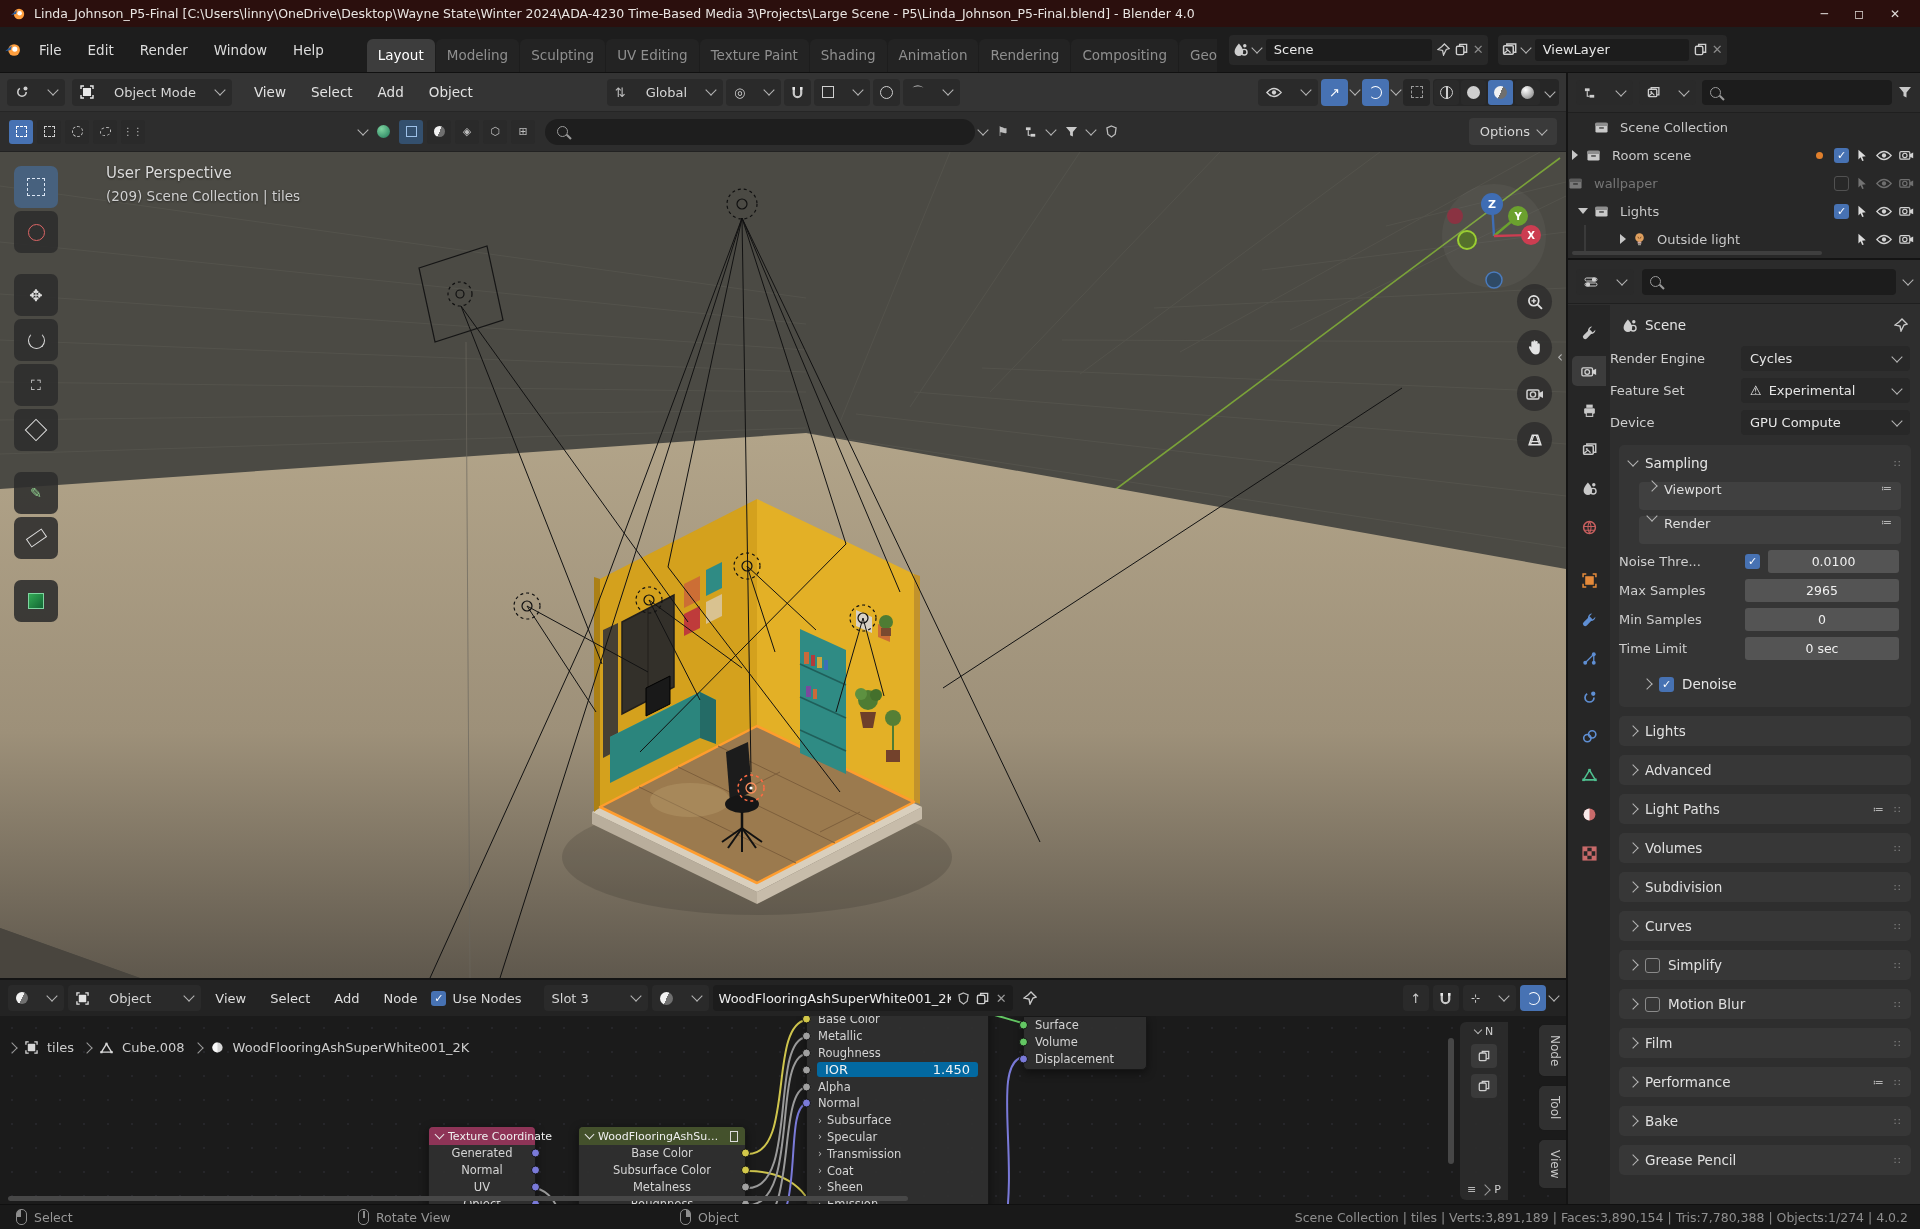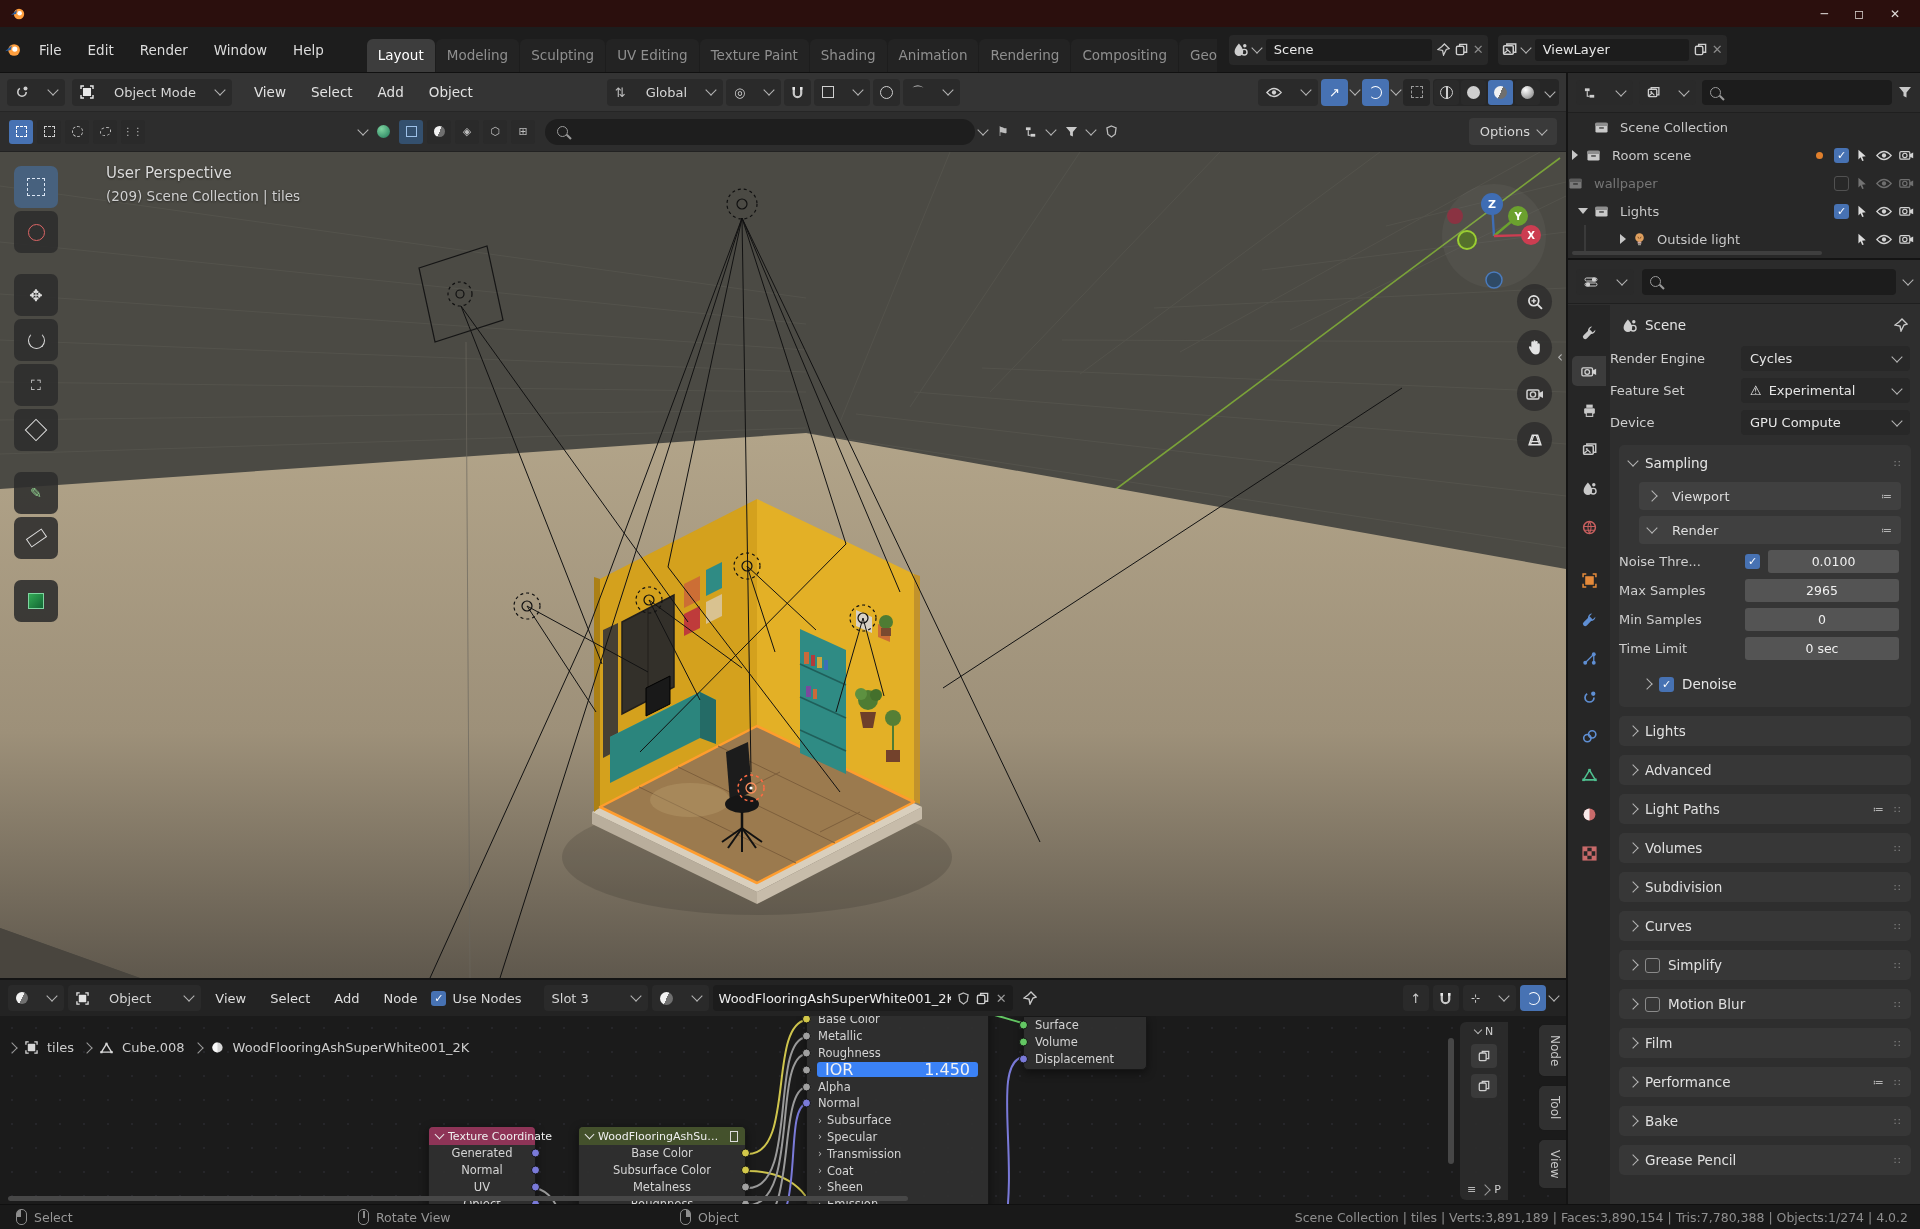--- a/index.html
+++ b/index.html
@@ -78,42 +78,42 @@
   .ptab.gap{margin-top:14px}
   .pcontent{position:absolute;left:42px;top:45px;right:0;bottom:0;background:#2e2e2e}
   .crumb{display:flex;align-items:center;gap:8px;padding:12px 12px 6px 12px;font-size:13.5px;color:#e3e3e3}
   .prow{display:flex;align-items:center;height:25px;margin:7px 10px 7px 0}
   .plabel{width:122px;text-align:left;color:#cfcfcf;font-size:13px;flex:0 0 auto}
   .pfield{flex:1;margin-left:9px;height:25px;border-radius:4px;background:#282828;display:flex;align-items:center;padding:0 9px;gap:7px;font-size:13px;color:#e6e6e6;box-sizing:border-box}
   .sec{margin:9px 9px;background:#373737;border-radius:5px;height:30px;display:flex;align-items:center;gap:8px;padding:0 10px;color:#e0e0e0;font-size:13.5px;box-sizing:border-box}
   .sec .right{margin-left:auto;display:flex;gap:10px;align-items:center}
   .bigsec{margin:10px 9px 8px;background:#353535;border-radius:5px;padding:5px 0 10px;box-sizing:border-box}
   .bigsec .sechead{display:flex;align-items:center;gap:8px;padding:5px 10px;color:#e6e6e6;font-size:13.5px}
-  .subsec{margin:6px 10px 6px 20px;background:#404040;border-radius:4px;height:28px;display:flex;align-items:center;gap:16px;padding:0 9px;font-size:13px;color:#dedede;box-sizing:border-box}
+  .subsec{margin:6px 10px 6px 20px;background:#404040;border-radius:4px;height:28px;display:flex;gap:8px;padding:0 9px;font-size:13px;color:#dedede;box-sizing:border-box}
   .srow{display:flex;align-items:center;height:23px;margin:6px 12px 6px 0}
   .srow .plabel{width:118px}
   .svalue{flex:1;margin-left:8px;height:23px;border-radius:3px;background:#545454;display:flex;align-items:center;justify-content:center;font-size:12.5px;color:#f0f0f0}
   
   #shader{position:absolute;left:0;top:978px;width:1566px;height:226px;border-top:2px solid #141414;box-sizing:border-box}
   .sh-head{height:36px;background:#232323;display:flex;align-items:center;gap:4px;padding:0 8px;box-sizing:border-box}
   .sh-menu{padding:0 10px;font-size:13px;color:#dedede}
   .name-field{display:flex;align-items:center;background:#1c1c1c;border-radius:4px;height:26px;padding:0 6px;gap:7px;width:300px;box-sizing:border-box}
   #ncanvas{position:relative;height:188px;background:#1b1b1b;overflow:hidden;
      background-image:radial-gradient(#26262a 1px,transparent 1.3px);background-size:24px 24px}
   .ncrumb{position:absolute;left:8px;top:24px;display:flex;align-items:center;gap:9px;font-size:13px;color:#cdcdcd;z-index:5}
   .node{position:absolute;background:rgba(48,48,48,.97);border:1px solid #171717;border-radius:5px;font-size:11.5px;color:#d4d4d4;box-shadow:0 3px 10px rgba(0,0,0,.45);z-index:3}
   .nhead{height:18px;display:flex;align-items:center;gap:5px;padding:0 7px;border-radius:4px 4px 0 0;font-size:11px;color:#efefef;white-space:nowrap}
   .nhead .chev{border-color:#e8e8e8;width:6px;height:6px}
   .nrow{position:relative;height:16.8px;display:flex;align-items:center;padding:0 11px;white-space:nowrap}
   .nrow.out{justify-content:center}
   .nrow .pre{color:#bbb;margin-right:5px;font-size:10px}
   .sock{position:absolute;width:9px;height:9px;border-radius:50%;border:1px solid #141414;top:50%;transform:translateY(-50%);box-sizing:border-box;z-index:4}
   .sock.l{left:-5px}.sock.r{right:-5px}
   .sy{background:#d3c84a}.sg{background:#a0a0a0}.sp{background:#7a7ad9}.sgr{background:#63c763}
-  .iorf{margin:1px 10px;height:15px;background:#3b82f6;border-radius:3px;display:flex;align-items:center;justify-content:space-between;padding:0 8px;font-size:16px;color:#f2f2f2}
+  .iorf{margin:1px 10px;height:15px;background:#0369a1;border-radius:3px;display:flex;align-items:center;justify-content:space-between;padding:0 8px;font-size:13px;color:#f2f2f2}
   .hscroll{position:absolute;left:8px;bottom:3px;width:900px;height:5px;background:#474747;border-radius:3px;z-index:6}
   .vscroll{position:absolute;right:112px;top:22px;width:6px;height:126px;background:#474747;border-radius:3px;z-index:6}
   .npanel{position:absolute;right:58px;top:6px;width:48px;height:178px;background:rgba(43,43,43,.92);border-radius:6px 0 0 6px;z-index:6;display:flex;flex-direction:column;align-items:center;padding-top:3px;box-sizing:border-box;gap:6px}
   .nsidetabs{position:absolute;right:0;top:8px;width:28px;z-index:6;display:flex;flex-direction:column;gap:8px}
   .vtab{writing-mode:vertical-rl;background:#303030;border:1px solid #1a1a1a;border-right:none;border-radius:6px 0 0 6px;color:#c9c9c9;font-size:12px;padding:10px 4px;text-align:center}
   
   #status{position:absolute;left:0;top:1204px;width:1920px;height:25px;background:#191919;border-top:1px solid #101010;display:flex;align-items:center;font-size:12.5px;color:#979797;box-sizing:border-box}
   .hint{position:absolute;display:flex;align-items:center;gap:7px}
   .mouse{width:11px;height:16px;border:1.5px solid #8d8d8d;border-radius:5px;position:relative;box-sizing:border-box}
   .mouse.l:after{content:'';position:absolute;left:0;top:0;width:4px;height:7px;background:#8d8d8d;border-radius:3px 0 0 0}
@@ -252,20 +252,21 @@
       </symbol>
   </defs>
 </svg>
 
 <div id="app">
 
   <div id="titlebar">
     <svg width="16" height="16">
         <use href="#i-blender"></use>
       </svg>
+    <span class="title">Linda_Johnson_P5-Final [C:\Users\linny\OneDrive\Desktop\Wayne State\Winter 2024\ADA-4230 Time-Based Media 3\Projects\Large Scene - P5\Linda_Johnson_P5-Final.blend] - Blender 4.0</span>
     <div class="win-controls">
       <span>─</span>
       <span>◻</span>
       <span>✕</span>
     </div>
   </div>
 
   <div id="topbar">
     <div style="width:26px;display:flex;justify-content:center">
       <svg width="18" height="18">

